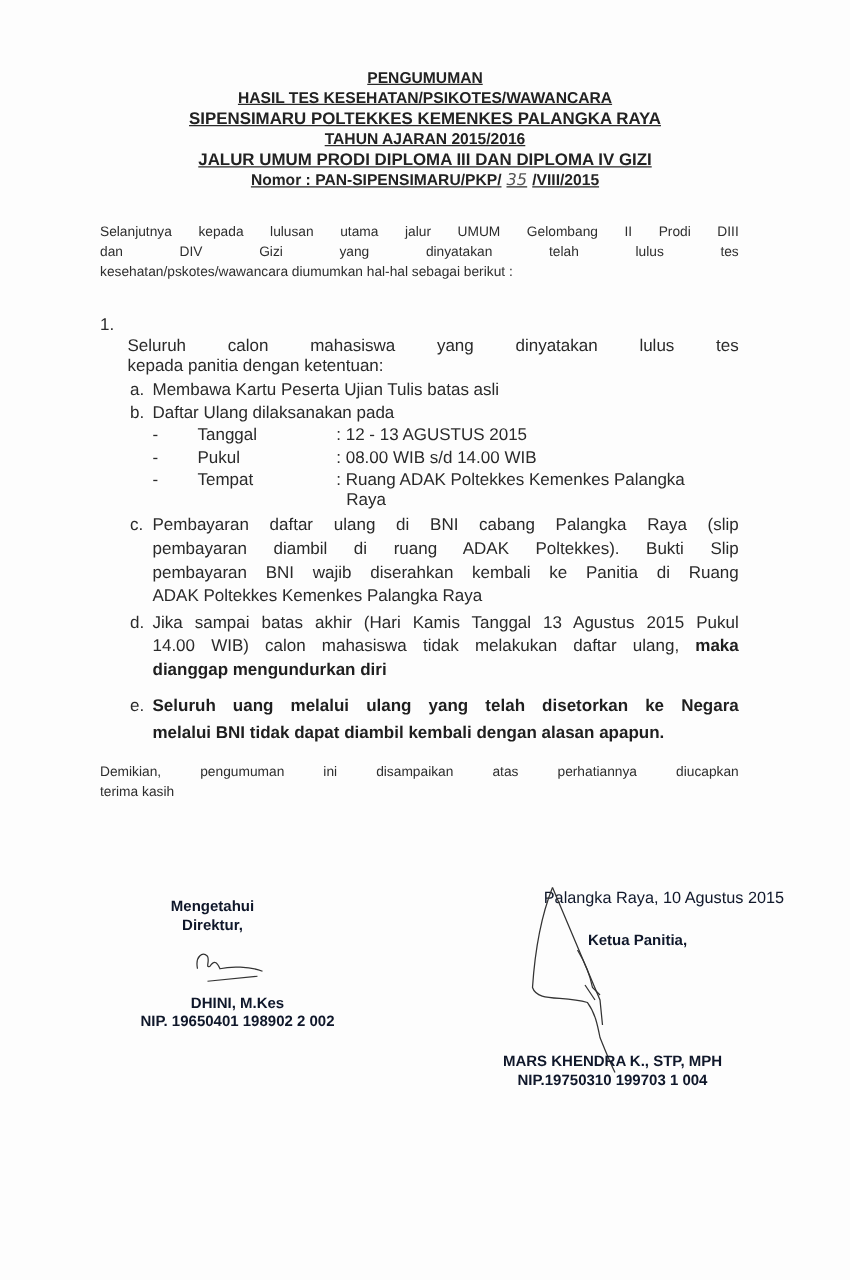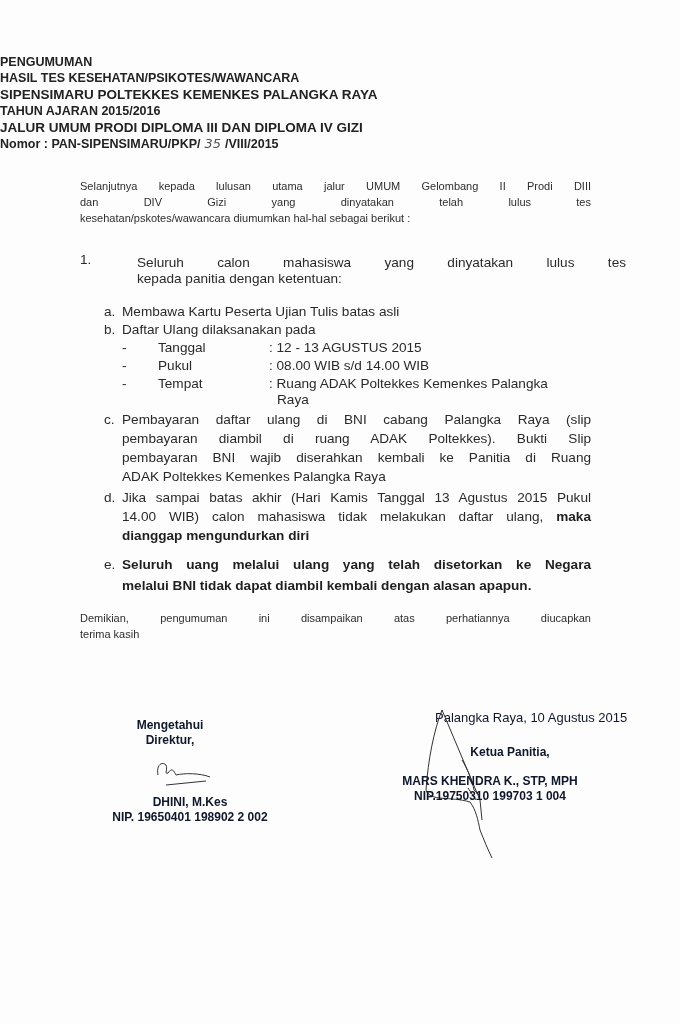--- a/index.html
+++ b/index.html
@@ -1,21 +1,21 @@
 <!DOCTYPE html>
 <html><head>
   <meta charset="utf-8">
   <style>
     html, body { margin: 0; padding: 0; }
     body {
       width: 680px; height: 1024px; background: #ffffff; position: relative; overflow: hidden;
       font-family: "Liberation Sans", sans-serif; color: #2a2a2a;
     }
     .page { position: absolute; left: 0; top: 0; width: 680px; height: 1024px; background: #fdfdfd; }
-    .header { position: absolute; left: 0; top: 54px; width: 680px; text-align: left; }
+    .header { position: absolute; left: 0; top: 54px; width: 680px; text-align: center; text-decoration: underline; }
     .header .line { font-weight: bold; font-size: 12.5px; line-height: 16px; color: #222; }
     .header .line.big { font-size: 13.5px; line-height: 17px; }
     .nomor-num { font-family: "DejaVu Sans", sans-serif; font-weight: normal; font-style: italic; color: #555; font-size: 13px; padding: 0 4px; }
     .para { position: absolute; left: 80px; width: 511px; font-size: 11px; line-height: 16px; color: #2e2e2e; }
     .justify { text-align: justify; text-align-last: justify; }
     .intro { top: 178px; }
     .lastline { text-align-last: left; }
     .list1 { position: absolute; left: 80px; top: 252px; width: 511px; font-size: 13.6px; line-height: 16px; }
     .num { position: absolute; left: 0; top: 0; }
     .list1 .body { position: absolute; left: 22px; width: 489px; }
@@ -49,21 +49,21 @@
   </div>
 
   <div class="para intro">
     <div class="justify">Selanjutnya kepada lulusan utama jalur UMUM Gelombang II Prodi DIII</div>
     <div class="justify">dan DIV Gizi yang dinyatakan telah lulus tes</div>
     <div class="lastline">kesehatan/pskotes/wawancara diumumkan hal-hal sebagai berikut :</div>
   </div>
 
   <div class="list1">
     <span class="num">1.</span>
-    <div class="body" style="top:3px;margin-left:35px;">
+    <div class="body" style="top:17px;">
       <div class="justify">Seluruh calon mahasiswa yang dinyatakan lulus tes</div>
       <div>kepada panitia dengan ketentuan:</div>
     </div>
 
     <div class="sub" style="top:52px;">
       <span class="lbl">a.</span>
       <span class="txt">Membawa  Kartu Peserta Ujian Tulis batas asli</span>
     </div>
 
     <div class="sub" style="top:70px;">
@@ -140,17 +140,17 @@
     <span class="plain">Palangka Raya, 10 Agustus  2015</span>
   </div>
   <div class="sig" style="left:450px; top:745px; width:120px; text-align:center;">
     <span>Ketua Panitia,</span>
   </div>
   <svg class="scribble" style="left:420px; top:700px;" width="120" height="160" viewBox="0 0 120 160">
     <path d="M22 10 C14 30 8 60 6 90 C10 102 30 96 50 102 C56 110 58 120 60 130 C64 140 68 150 72 158" stroke="#333" stroke-width="1" fill="none"></path>
     <path d="M22 10 L60 100 L62 120" stroke="#333" stroke-width="1" fill="none"></path>
     <path d="M42 60 C48 70 52 80 54 90 L60 96 M48 88 L56 100" stroke="#333" stroke-width="1" fill="none"></path>
   </svg>
-  <div class="sig" style="left:380px; top:774px; width:220px;">
+  <div class="sig" style="left:380px; top:842px; width:220px;">
     <div>MARS  KHENDRA K., STP, MPH</div>
     <div>NIP.19750310 199703 1 004</div>
   </div>
 </div>
 
 </body></html>

